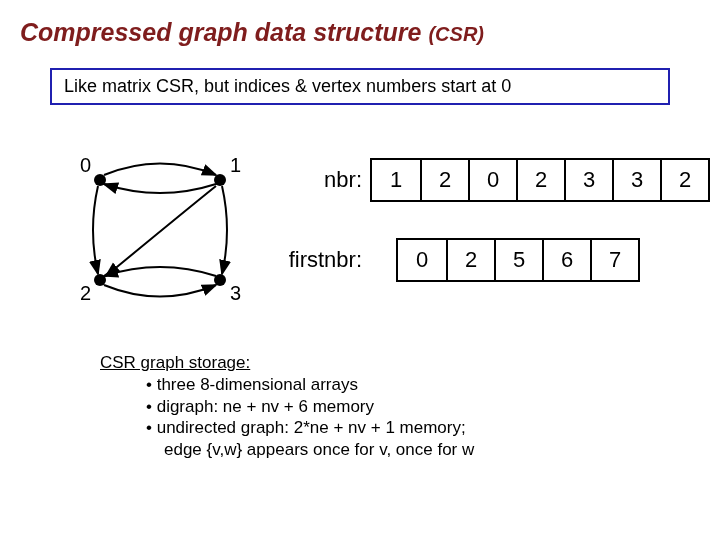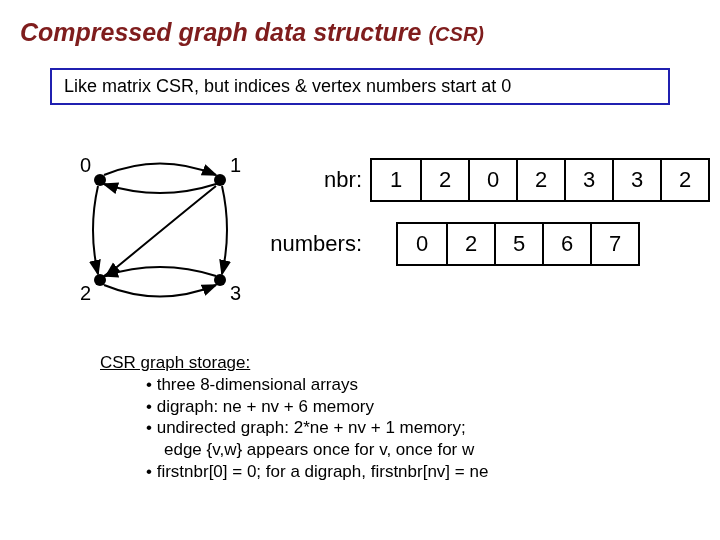--- a/index.html
+++ b/index.html
@@ -36,21 +36,21 @@
     position: absolute;
     left: 70px;
     top: 150px;
   }
   .arrays {
     position: absolute;
     left: 270px;
     top: 160px;
     font-size: 22px;
   }
-  .row { display: flex; align-items: center; height: 40px; margin-bottom: 24px; }
+  .row { display: flex; align-items: center; height: 40px; margin-bottom: 40px; }
   .label { width: 100px; text-align: right; padding-right: 8px; }
   .cells { display: flex; border: 2px solid #000; }
   .cells.offset { margin-left: 26px; }
   .cell {
     width: 48px;
     height: 40px;
     border-left: 2px solid #000;
     display: flex;
     align-items: center;
     justify-content: center;
@@ -118,31 +118,30 @@
       <div class="cell">1</div>
       <div class="cell">2</div>
       <div class="cell">0</div>
       <div class="cell">2</div>
       <div class="cell">3</div>
       <div class="cell">3</div>
       <div class="cell">2</div>
     </div>
   </div>
   <div class="row">
-    <div class="label">numbers:</div>
+    <div class="label">firstnbr:</div>
     <div class="cells offset">
       <div class="cell">0</div>
       <div class="cell">2</div>
       <div class="cell">5</div>
       <div class="cell">6</div>
       <div class="cell">7</div>
     </div>
   </div>
 </div>
 
 <div class="storage">
   <div><span class="head">CSR graph storage:</span></div>
   <div class="bul">• <span>three 8-dimensional arrays</span></div>
   <div class="bul">• <span>digraph:  ne + nv + 6 memory</span></div>
   <div class="bul">• <span>undirected graph: 2*ne + nv + 1 memory;</span></div>
   <div class="bul2"><span>edge {v,w} appears once for v, once for w</span></div>
-  <div class="bul">• <span>firstnbr[0] = 0; for a digraph, firstnbr[nv] = ne</span></div>
 </div>
 
 </body></html>

